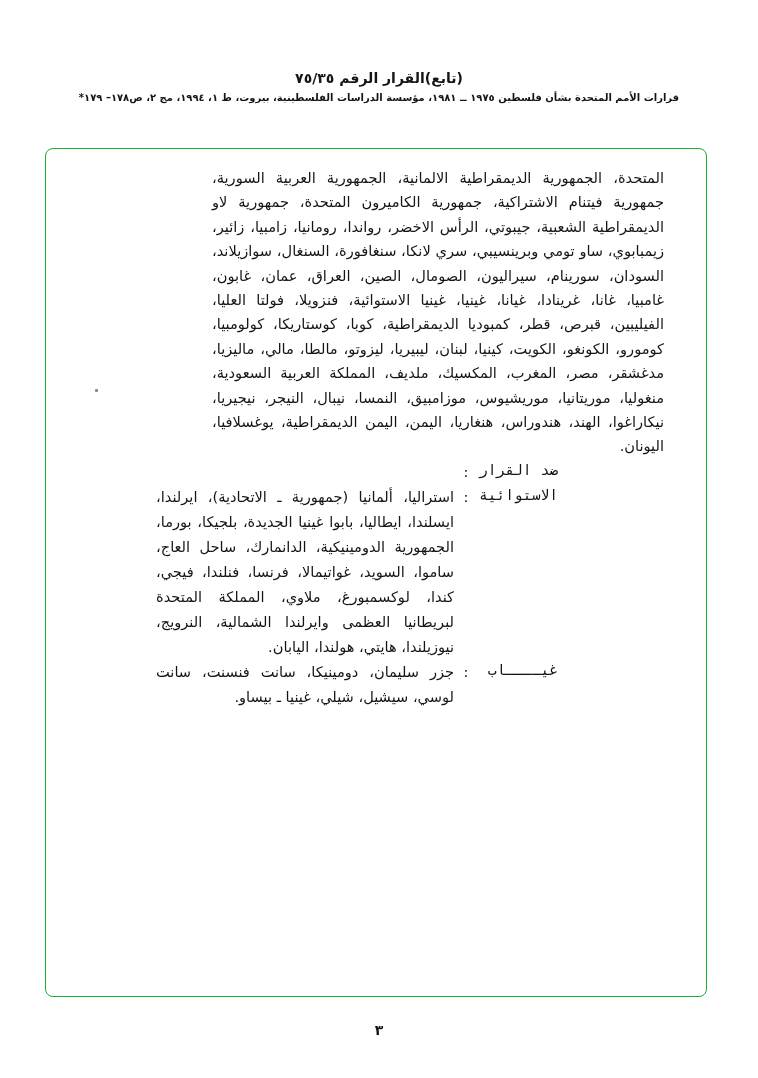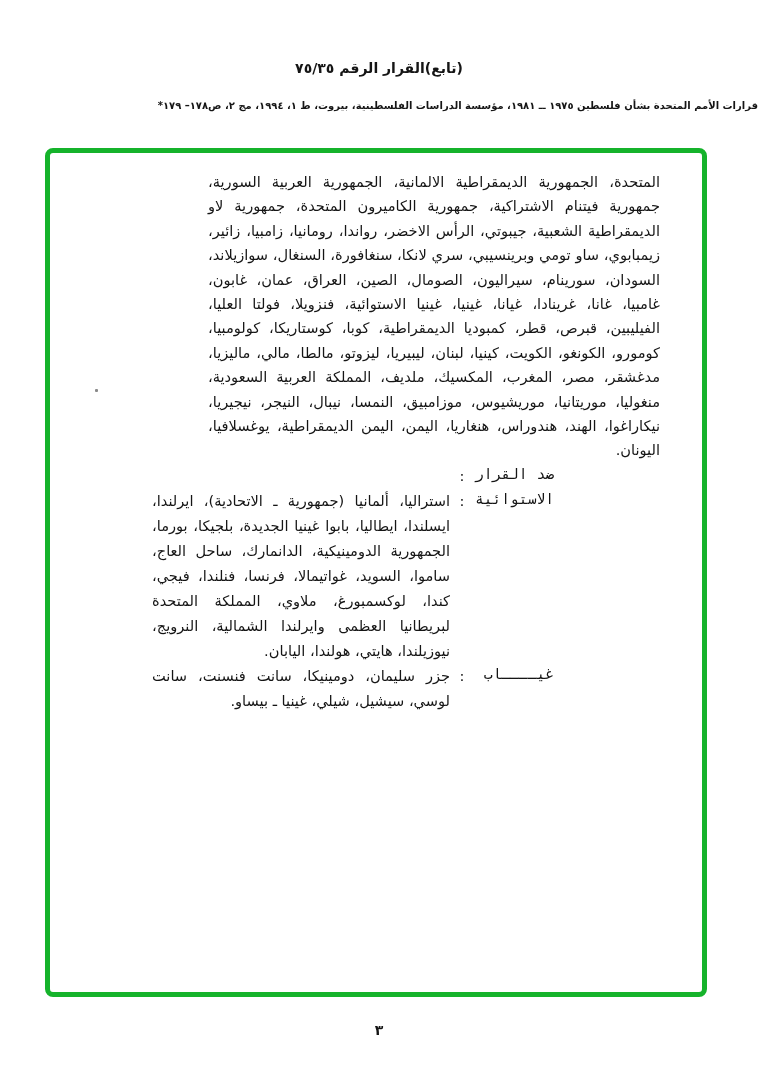--- a/index.html
+++ b/index.html
@@ -1,30 +1,30 @@
 <!DOCTYPE html>
 <html lang="ar"><head>
 <meta charset="utf-8">
 <style>
   html,body{margin:0;padding:0;background:#ffffff;}
   .page{
     position:relative;width:758px;height:1078px;background:#ffffff;
     font-family:"DejaVu Sans",sans-serif;color:#151515;overflow:hidden;
   }
   .title{
-    position:absolute;top:60px;left:0;width:100%;text-align:center;
+    position:absolute;top:70px;left:0;width:100%;text-align:center;
     direction:rtl;font-weight:bold;font-size:14px;letter-spacing:.2px;
   }
   .source{
-    position:absolute;top:100px;left:0;width:100%;text-align:right;
+    position:absolute;top:92px;left:0;width:100%;text-align:center;
     direction:rtl;font-weight:bold;font-size:10px;
   }
   .frame{
     position:absolute;left:45px;top:148px;width:662px;height:849px;
-    box-sizing:border-box;border:5px solid #404040;border-radius:8px;
+    box-sizing:border-box;border:1px solid #404040;border-radius:8px;
     background:#ffffff;
   }
   .content{
     position:absolute;top:17px;right:42px;width:560px;
     direction:rtl;font-size:14.6px;line-height:24.4px;
   }
   .favor{
     margin:0;width:452px;text-align:justify;
   }
   .section{

